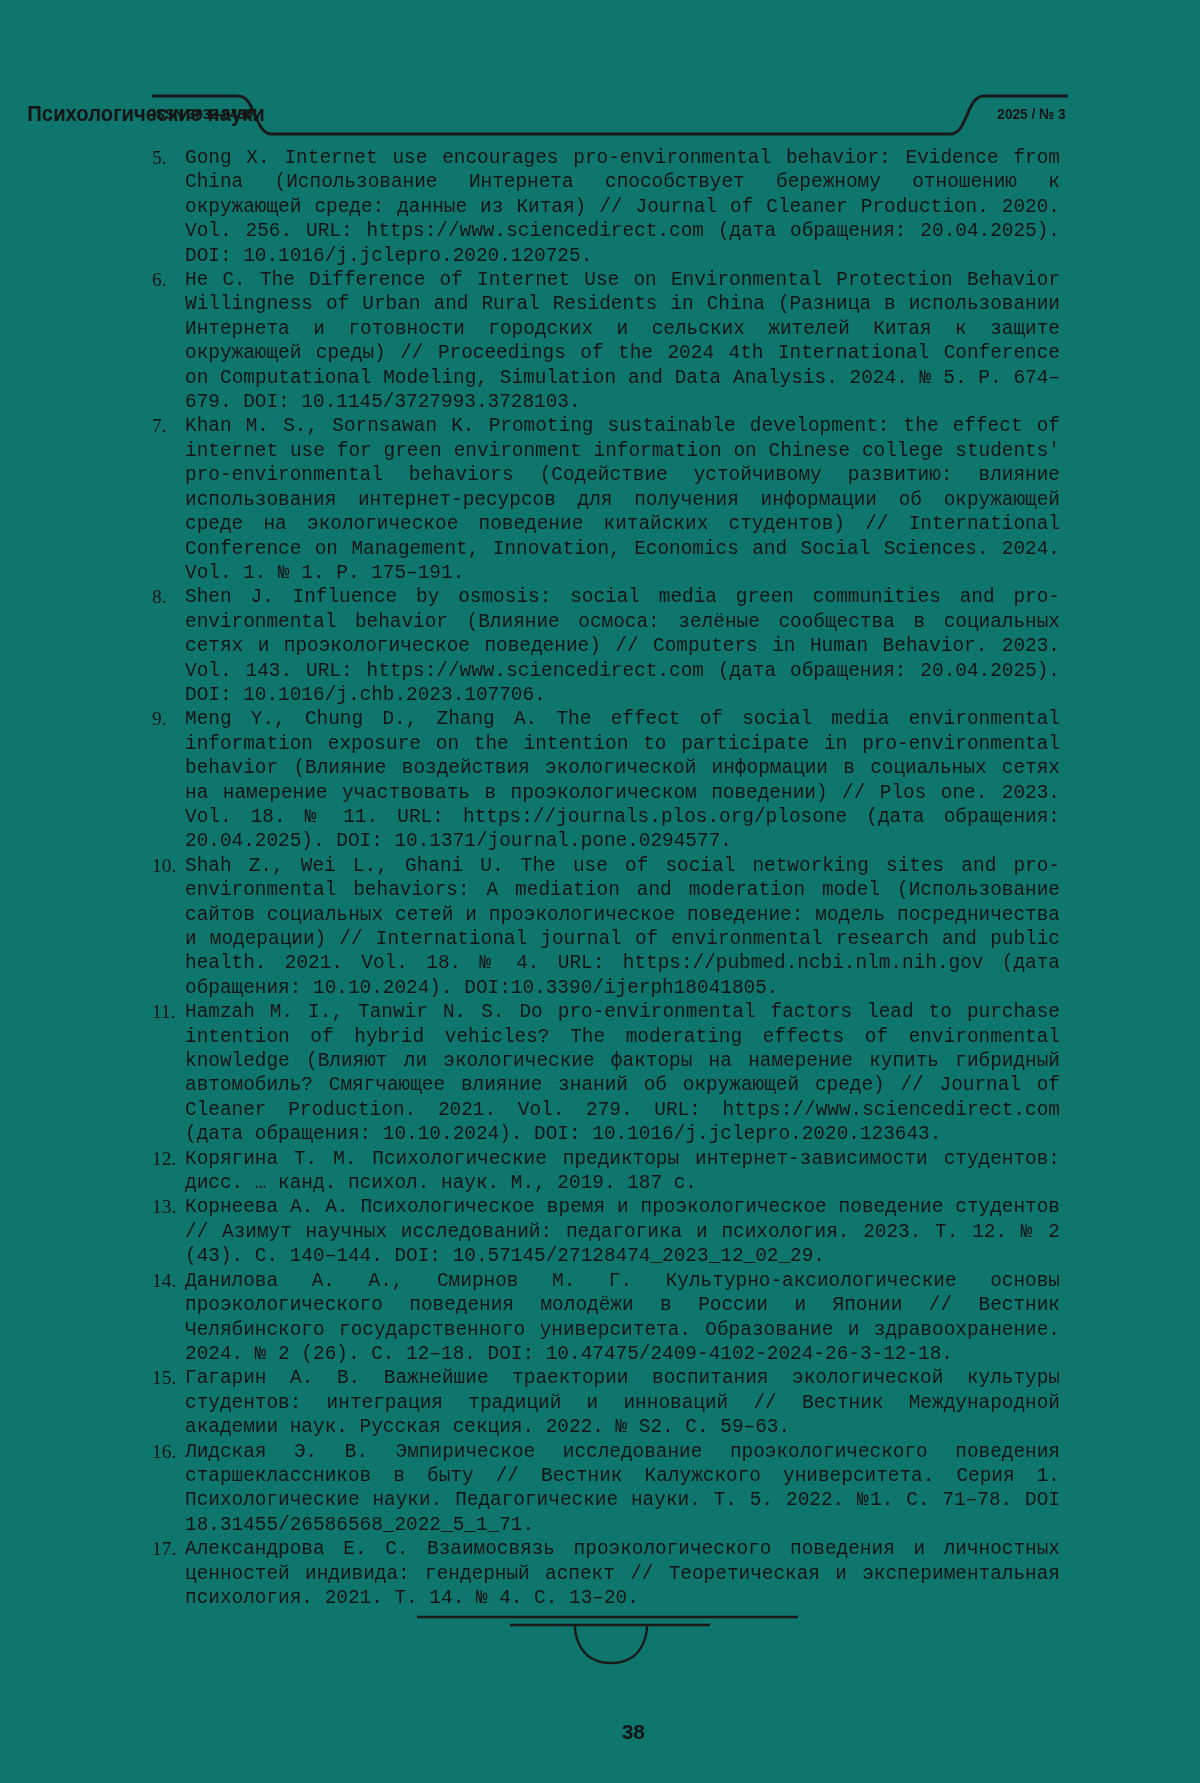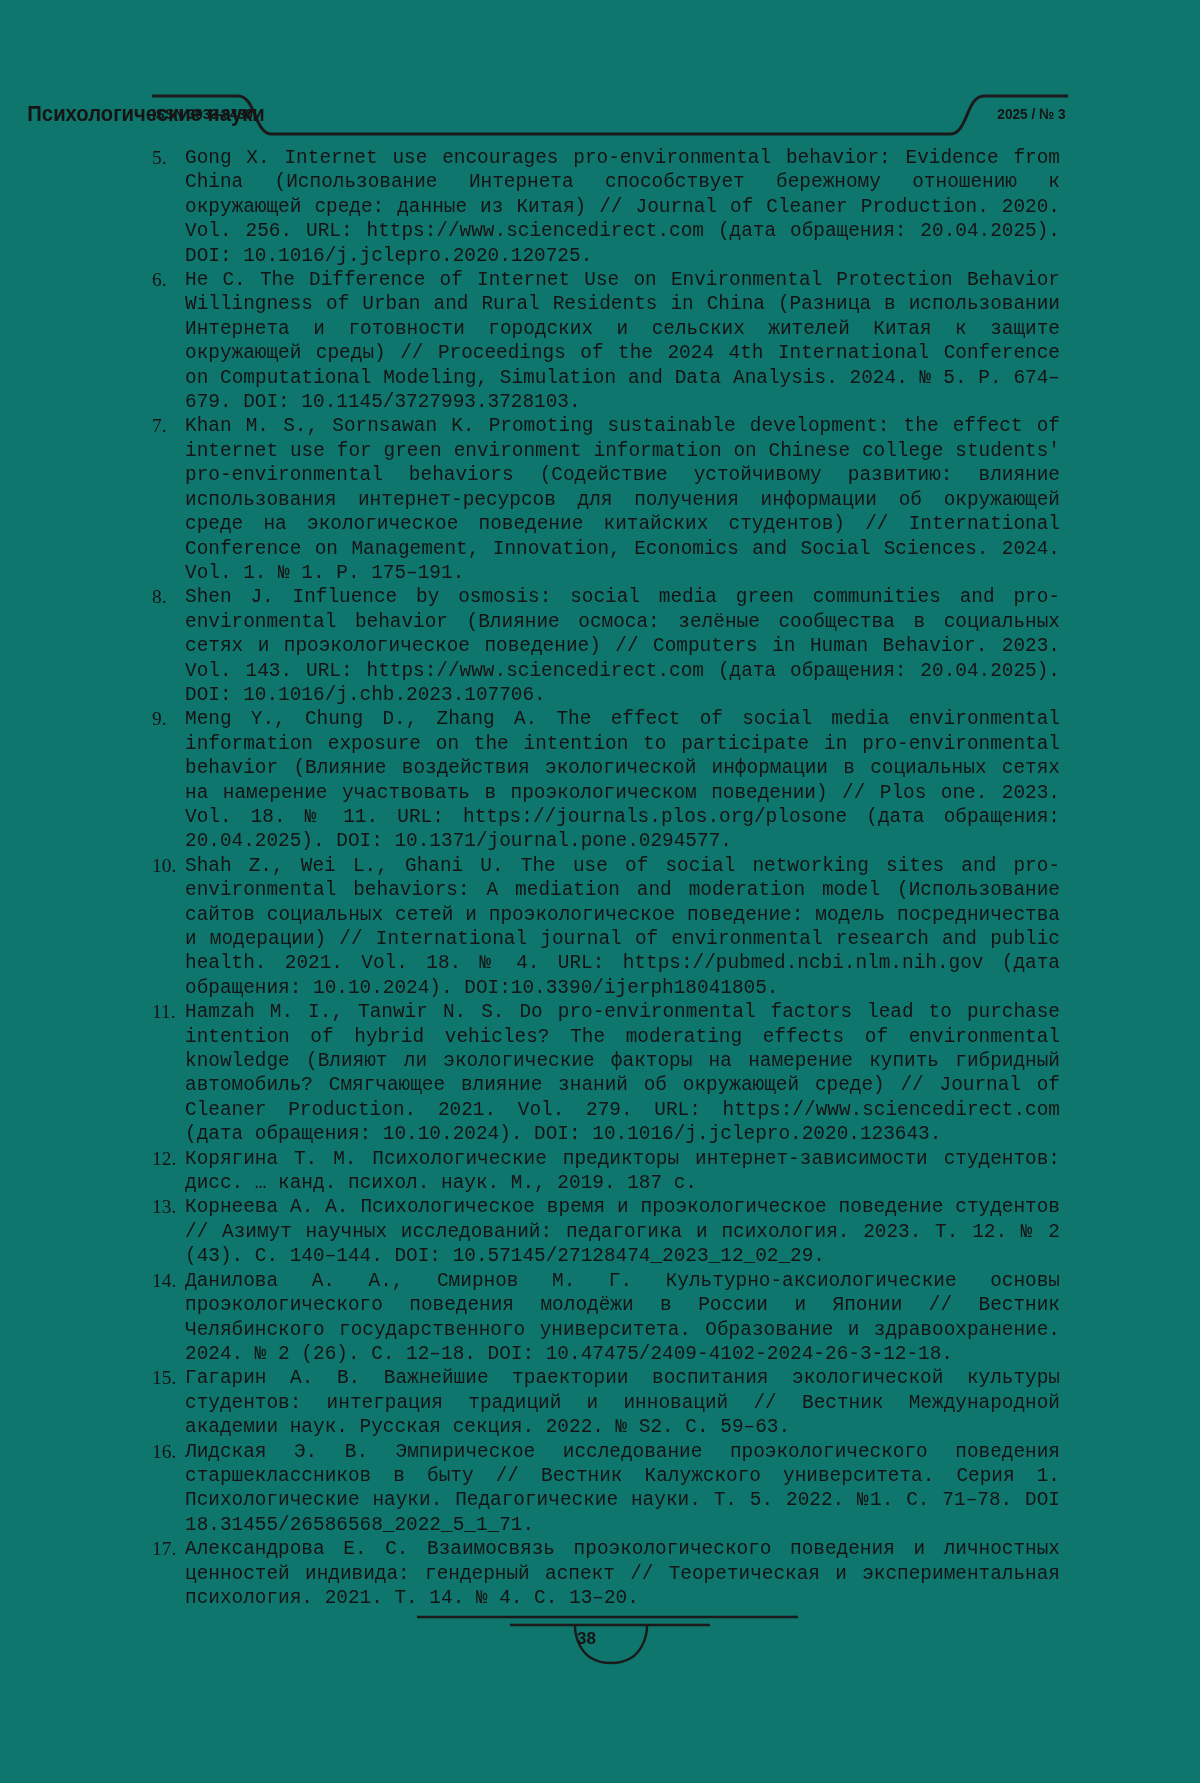--- a/index.html
+++ b/index.html
@@ -40,26 +40,26 @@
     line-height:24.4px;
   }
   .ref{display:flex;}
   .ref-num{flex:0 0 33px;}
   .ref-text{flex:1;text-align:justify;font-family:Liberation Mono, monospace;}
   
   .ftr-svg{position:absolute;left:0;top:1600px;width:1200px;height:80px;}
   .page-num{
     position:absolute;
     left:577px;
-    top:1629px;
+    top:1720px;
     width:68px;
-    text-align:left;
+    text-align:right;
     font-family:"Liberation Sans", sans-serif;
     font-weight:bold;
-    font-size:17px;
+    font-size:21px;
     color:#141414;
   }
 </style>
 </head>
 <body>
 
 <div class="page">
 
   <svg class="hdr-svg" viewBox="0 0 1200 160" aria-hidden="true">
     <path d="M152,96 H238 C256,96 254,134 272,134 H950 C968,134 966,96 984,96 H1068" fill="none" stroke="#1a1a1a" stroke-width="3"></path>

